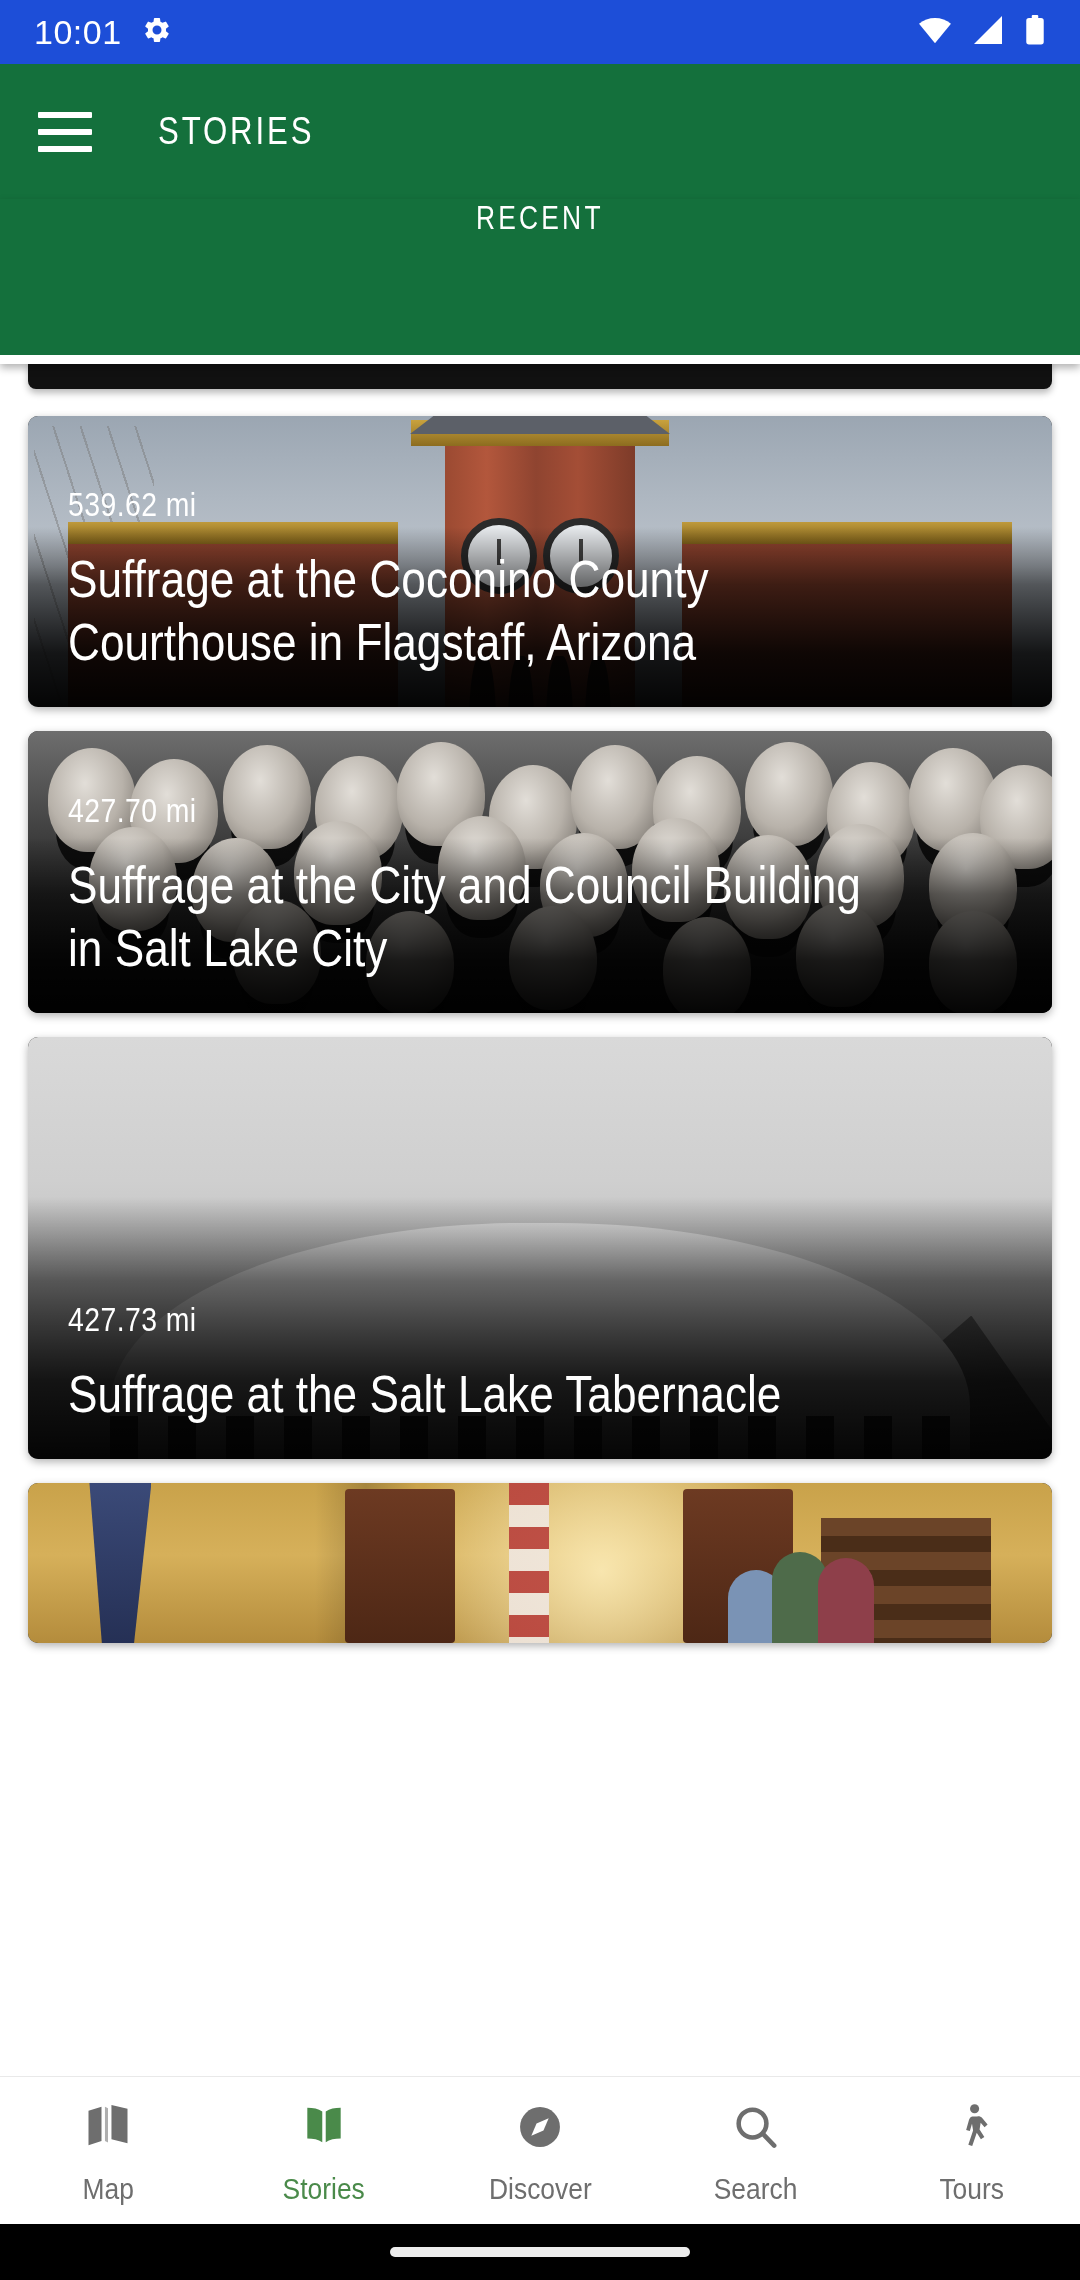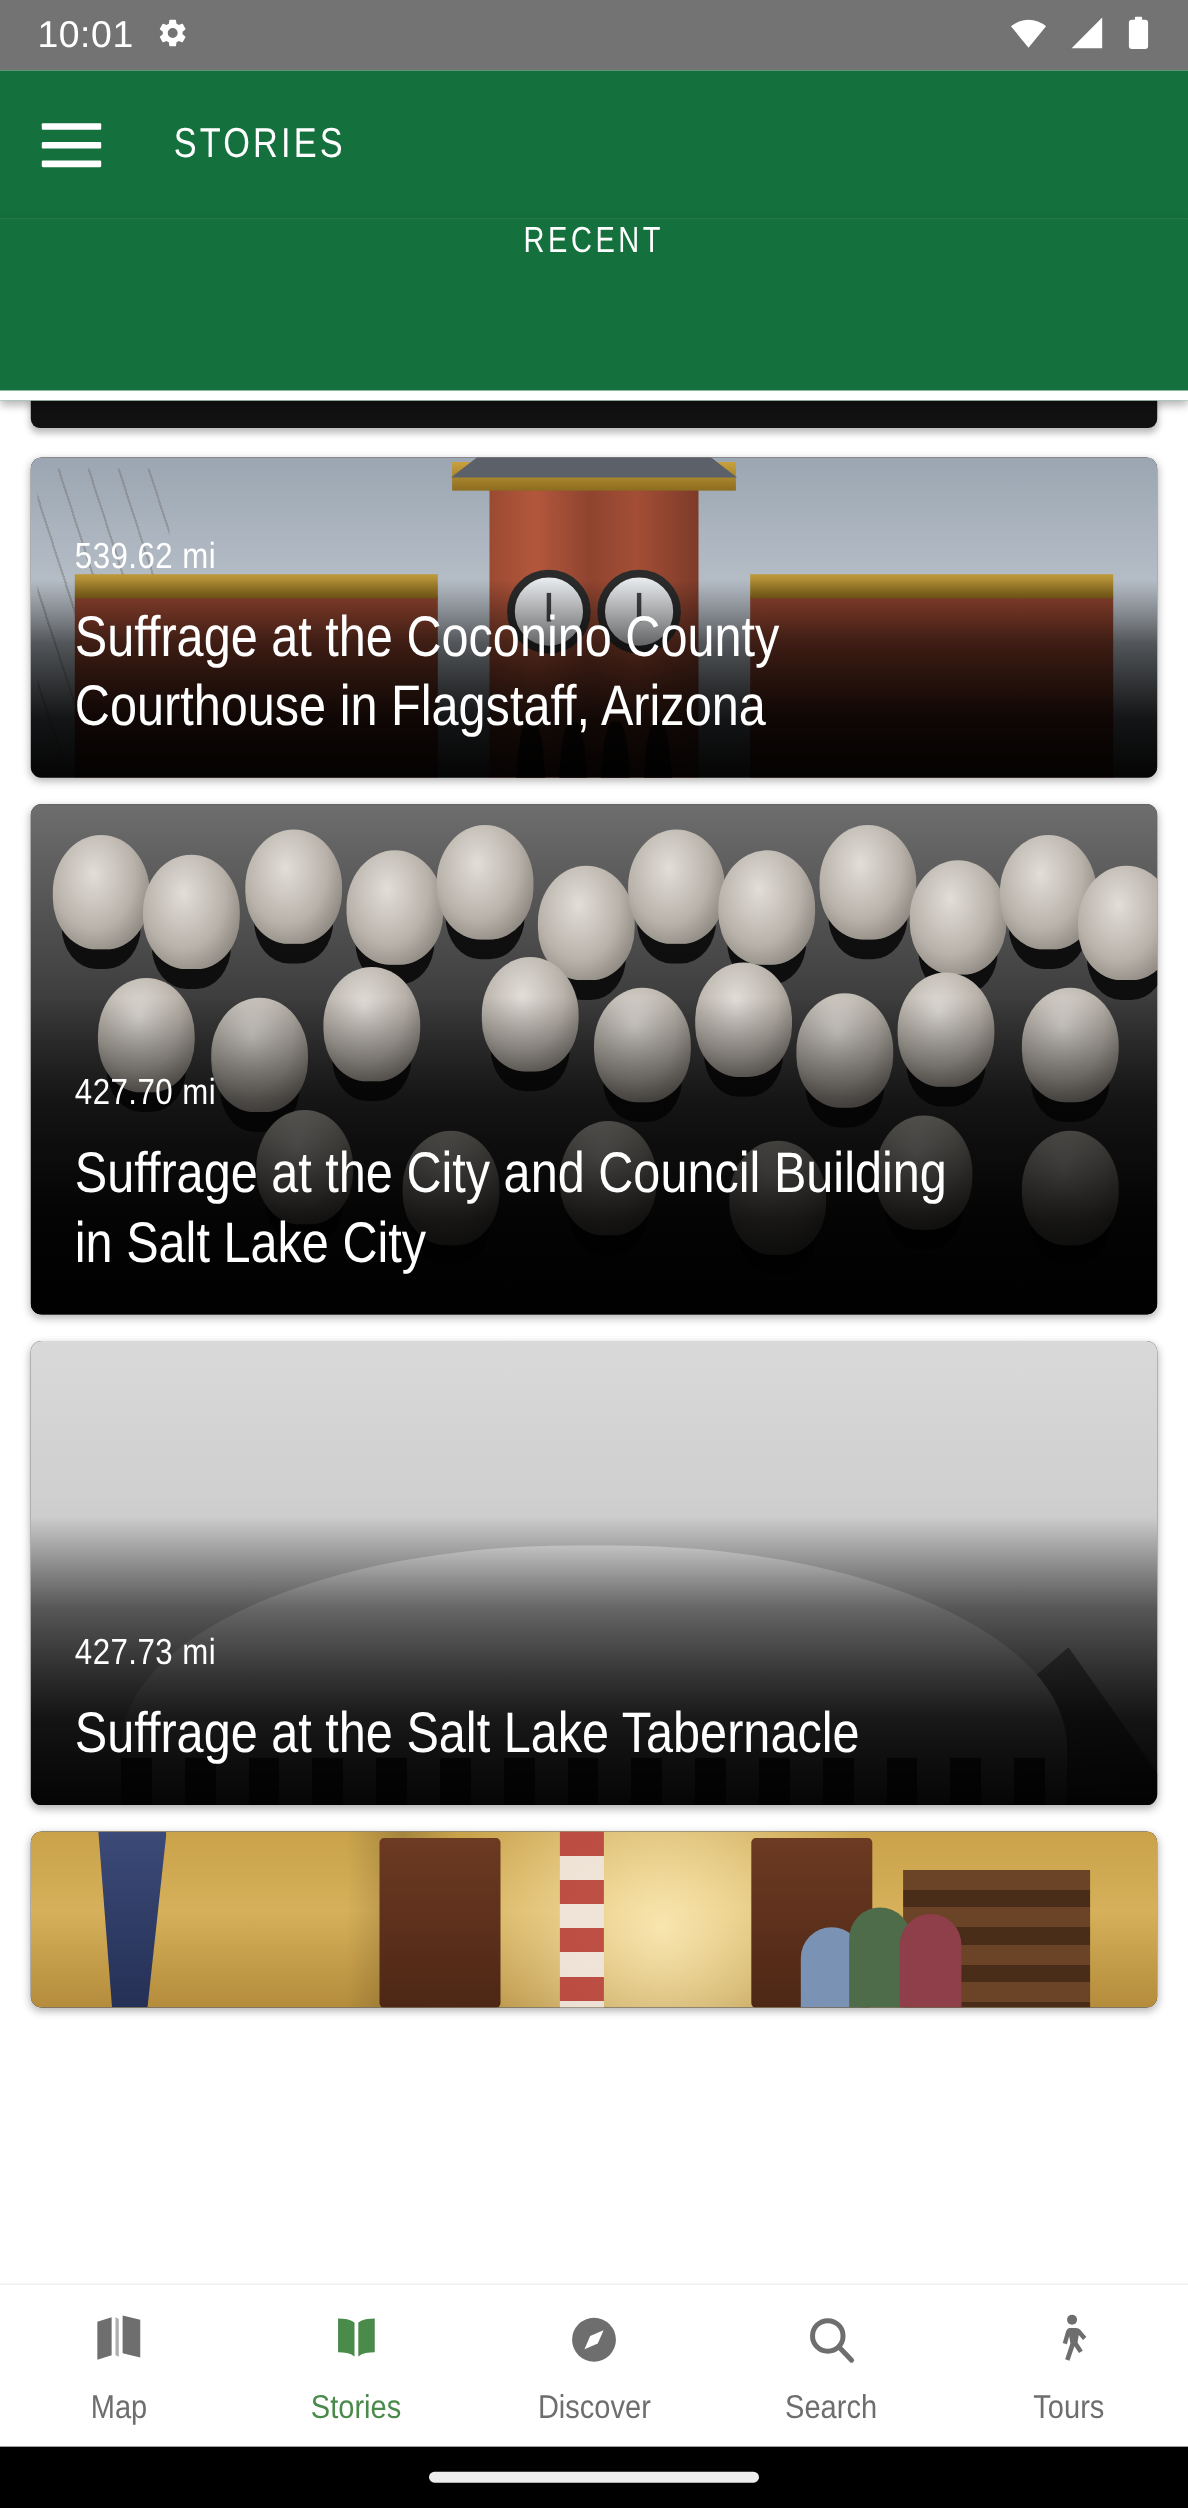--- a/index.html
+++ b/index.html
@@ -7,21 +7,21 @@
   body {
     font-family:"Liberation Sans", sans-serif;
     background:#ffffff;
     overflow:hidden;
     position:relative;
   }
   .phone { width:1080px; height:2280px; position:relative; background:#fff; display:flex; flex-direction:column; }
 
   
   .statusbar {
-    height:64px; background:#737373; flex:0 0 64px;
+    height:64px; background:#1d4ed8; flex:0 0 64px;
     display:flex; align-items:center; padding:0 34px;
     color:#ffffff;
   }
   .status-left { display:flex; align-items:center; gap:20px; }
   .clock { font-size:34px; letter-spacing:0.5px; font-family:"Liberation Sans",sans-serif; }
   .status-right { margin-left:auto; display:flex; align-items:center; gap:20px; }
   .sb-icon { display:block; }
 
   
   .appbar {
@@ -250,21 +250,21 @@
           <div class="wing rw"></div>
         </div>
       </div>
       <div class="scrim"></div>
       <div class="card-text">
         <div class="dist">539.62 mi</div>
         <div class="ctitle">Suffrage at the Coconino County Courthouse in Flagstaff, Arizona</div>
       </div>
     </div>
 
-    <div class="card" style="height:464px;">
+    <div class="card" style="height:282px;">
       <div class="photo scene-group">
         <div class="faces">
           <i style="left:2%;top:6%"></i>
             <i style="left:10%;top:10%"></i>
             <i style="left:19%;top:5%"></i>
           <i style="left:28%;top:9%"></i>
             <i style="left:36%;top:4%"></i>
             <i style="left:45%;top:12%"></i>
           <i style="left:53%;top:5%"></i>
             <i style="left:61%;top:9%"></i>

